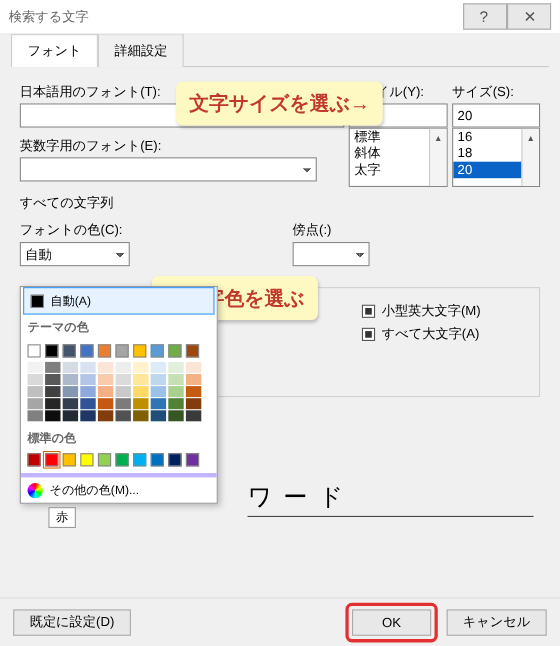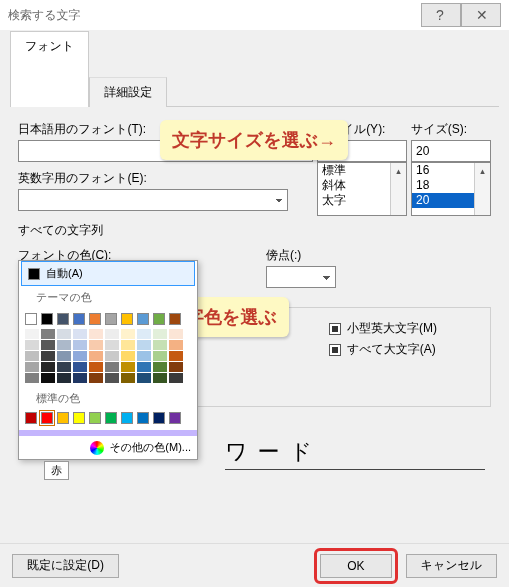--- a/index.html
+++ b/index.html
@@ -2,47 +2,47 @@
 <html><head>
 <meta charset="utf-8">
 <style>
 * { box-sizing: border-box; font-family: "Yu Gothic UI", "Meiryo", sans-serif; }
 body { margin: 0; background: #f0f0f0; width: 509px; height: 587px; overflow: hidden; font-size: 12px; color: #000; }
 .titlebar { height: 30px; display: flex; align-items: center; padding: 0 8px; background: #fff; }
 .titlebar .title { flex: 1; color: #666; font-size: 12px; }
 .titlebar .btn { width: 40px; text-align: center; color: #555; font-size: 14px; }
 .tabs { display: flex; border-bottom: 1px solid #ccc; margin: 0 10px; }
 .tab { padding: 6px 14px; border: 1px solid #ccc; border-bottom: none; background: #fff; position: relative; top: 1px; }
-.tab.inactive { background: #f0f0f0; border-top-color: #ddd; margin-top: 46px; }
+.tab.inactive { background: #f0f0f0; border-top-color: #ddd; }
 .content { padding: 10px 18px; position: relative; }
 .row { display: flex; gap: 4px; margin-bottom: 6px; align-items: flex-start; }
 label { display: block; margin: 4px 0 2px; }
 input.text, select { width: 100%; height: 22px; border: 1px solid #888; background: #fff; padding: 0 4px; font-size: 12px; }
 select { appearance: none; background-image: linear-gradient(45deg, transparent 50%, #555 50%), linear-gradient(135deg, #555 50%, transparent 50%); background-position: right 8px top 9px, right 4px top 9px; background-size: 4px 4px; background-repeat: no-repeat; }
 .listbox { border: 1px solid #888; background: #fff; height: 54px; overflow: hidden; font-size: 12px; position: relative; }
 .listbox .item { padding: 0 4px; height: 15px; line-height: 15px; white-space: nowrap; overflow: hidden; }
 .listbox .sel { background: #0a64c8; color: #fff; }
 .listbox .scroll { position: absolute; right: 0; top: 0; width: 16px; height: 100%; background: #f4f4f4; border-left: 1px solid #ccc; }
 .listbox .scroll .ar { height: 16px; font-size: 9px; text-align: center; line-height: 16px; color: #555; }
 .section { margin-top: 6px; }
 .group { border: 1px solid #d0d0d0; padding: 8px 10px 10px; margin-top: 4px; position: relative; }
 .checkrow { margin: 4px 0; display: flex; align-items: center; gap: 6px; }
 .checkbox { width: 12px; height: 12px; border: 1px solid #555; display: inline-flex; align-items: center; justify-content: center; background: #fff; }
 .checkbox .fill { width: 6px; height: 6px; background: #333; }
 .callout { background: #8cc152; color: #c0392b; font-weight: bold; font-size: 18px; border-radius: 6px; padding: 8px 12px; box-shadow: 1px 2px 3px rgba(0,0,0,0.2); position: absolute; z-index: 3; }
 .callout.green { background: #fef9c3; color: #c0392b; }
 .colorpanel { position: absolute; left: 18px; top: 260px; width: 180px; background: #fff; border: 1px solid #999; box-shadow: 2px 2px 6px rgba(0,0,0,0.25); z-index: 5; font-size: 11px; }
-.colorpanel .hdr { padding: 4px 17px; color: #666; }
+.colorpanel .hdr { padding: 4px 6px; color: #666; font-weight: bold; }
 .colorpanel .autoitem { display: flex; align-items: center; gap: 6px; padding: 4px 6px; border: 1px solid #3399ff; background: #e6f2ff; margin: 0 2px; }
 .swatch { width: 12px; height: 12px; border: 1px solid #888; }
 .swgrid { display: grid; grid-template-columns: repeat(10, 14px); gap: 2px; padding: 4px 6px; }
 .swcol { display: grid; grid-template-columns: repeat(10, 14px); grid-auto-rows: 10px; gap: 1px 2px; padding: 0 6px 4px; }
 .swcol .c { width: 14px; height: 10px; }
 .stdrow { display: grid; grid-template-columns: repeat(10, 14px); gap: 2px; padding: 2px 6px 6px; }
-.moreitem { display: flex; align-items: center; gap: 6px; padding: 4px 6px; border-top: 6px solid #c4b5fd; justify-content: flex-end; }
+.moreitem { display: flex; align-items: center; gap: 6px; padding: 4px 6px; border-top: 4px solid #c4b5fd; }
 .tooltip { position: absolute; left: 44px; top: 461px; background: #fff; border: 1px solid #999; padding: 1px 6px; font-size: 11px; z-index: 6; }
 .preview { position: absolute; right: 24px; top: 430px; width: 260px; height: 40px; border-bottom: 1px solid #444; font-family: serif; font-size: 22px; display: flex; align-items: flex-end; padding-bottom: 2px; letter-spacing: 10px;}
 .bottom { position: absolute; left: 0; right: 0; bottom: 0; height: 44px; border-top: 1px solid #ddd; display: flex; align-items: center; padding: 0 12px; background: #f0f0f0; }
 .btn { height: 24px; padding: 0 14px; background: #e8e8e8; border: 1px solid #aaa; font-size: 12px; display: inline-flex; align-items: center; }
 .btn.default { background: #e8e8e8; }
 .okwrap { border: 3px solid #e03030; border-radius: 6px; padding: 3px; }
 .spacer { flex: 1; }
 .small-combo { width: 100px; }
 .styleCol { width: 90px; }
 .sizeCol { width: 80px; }

